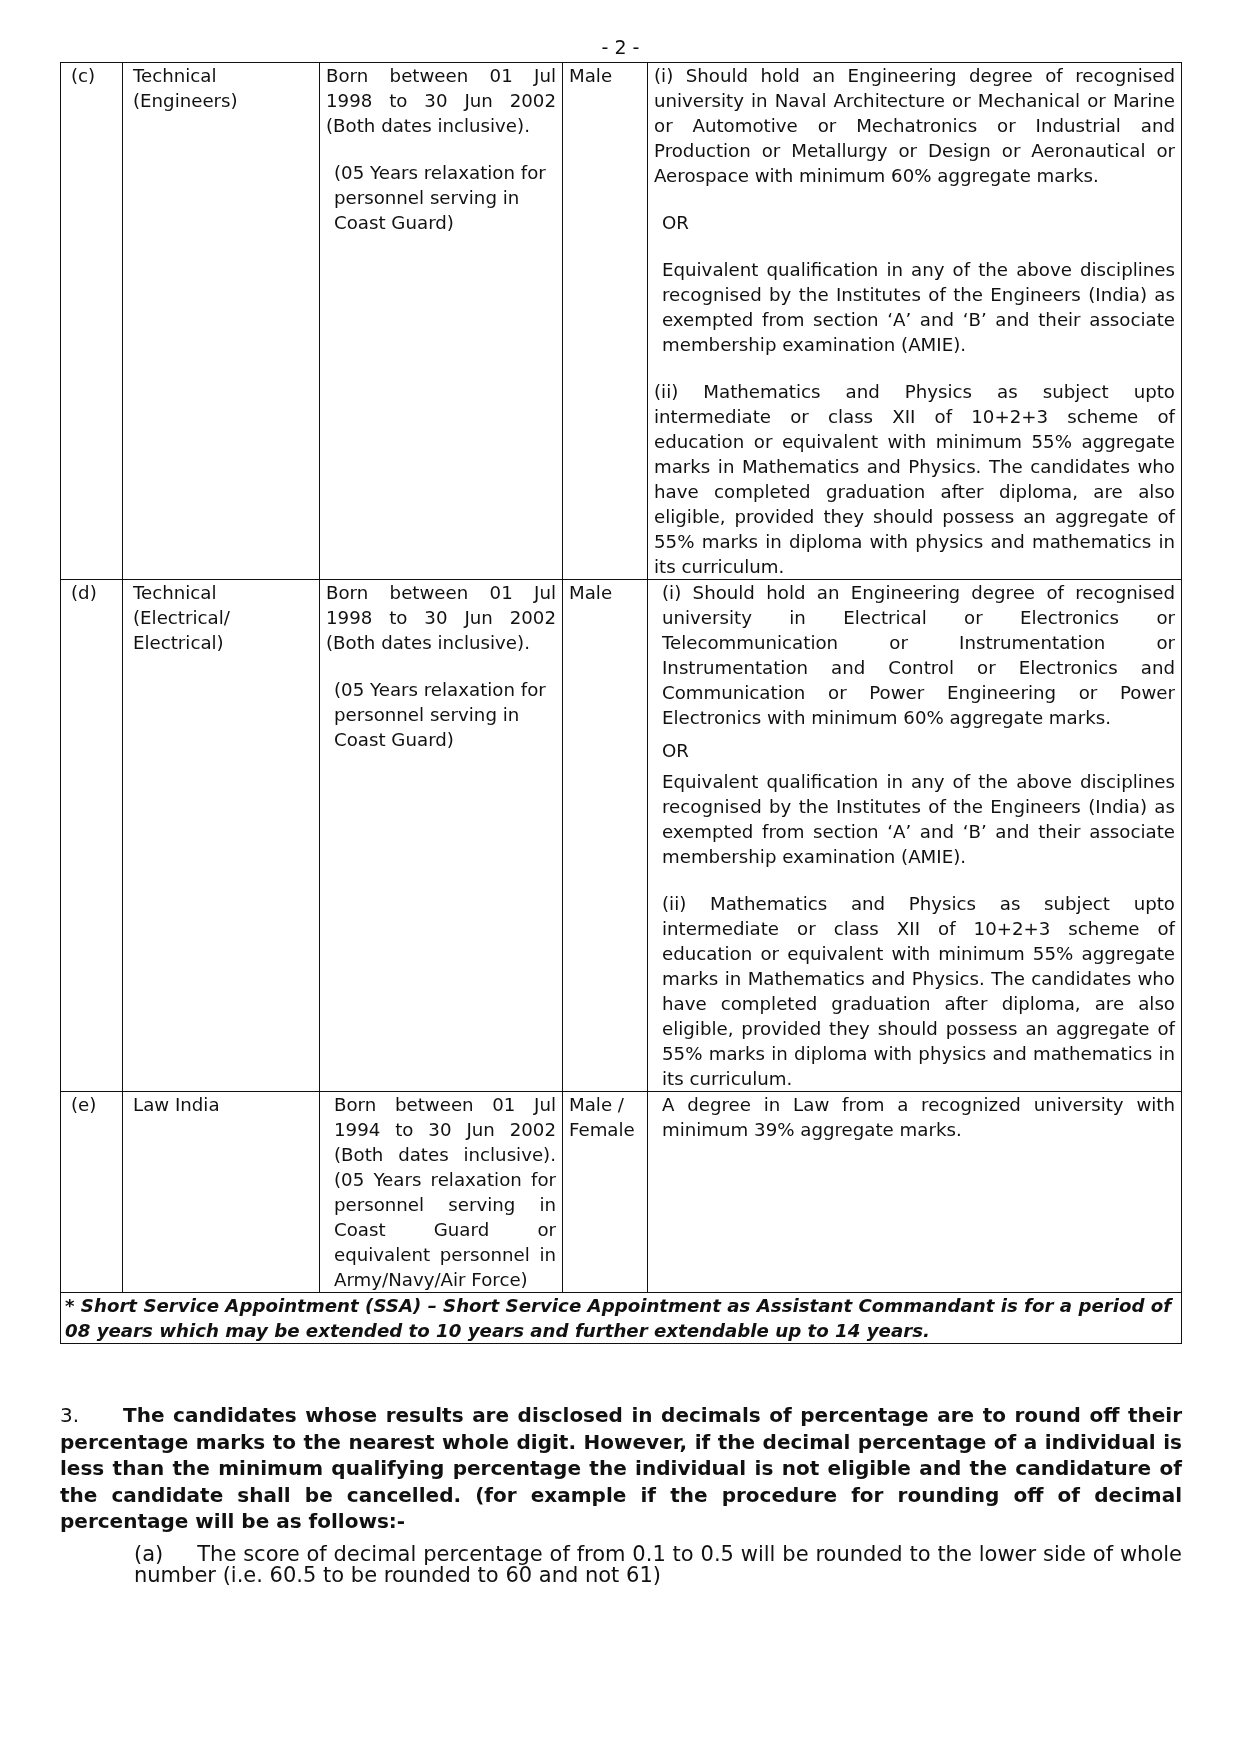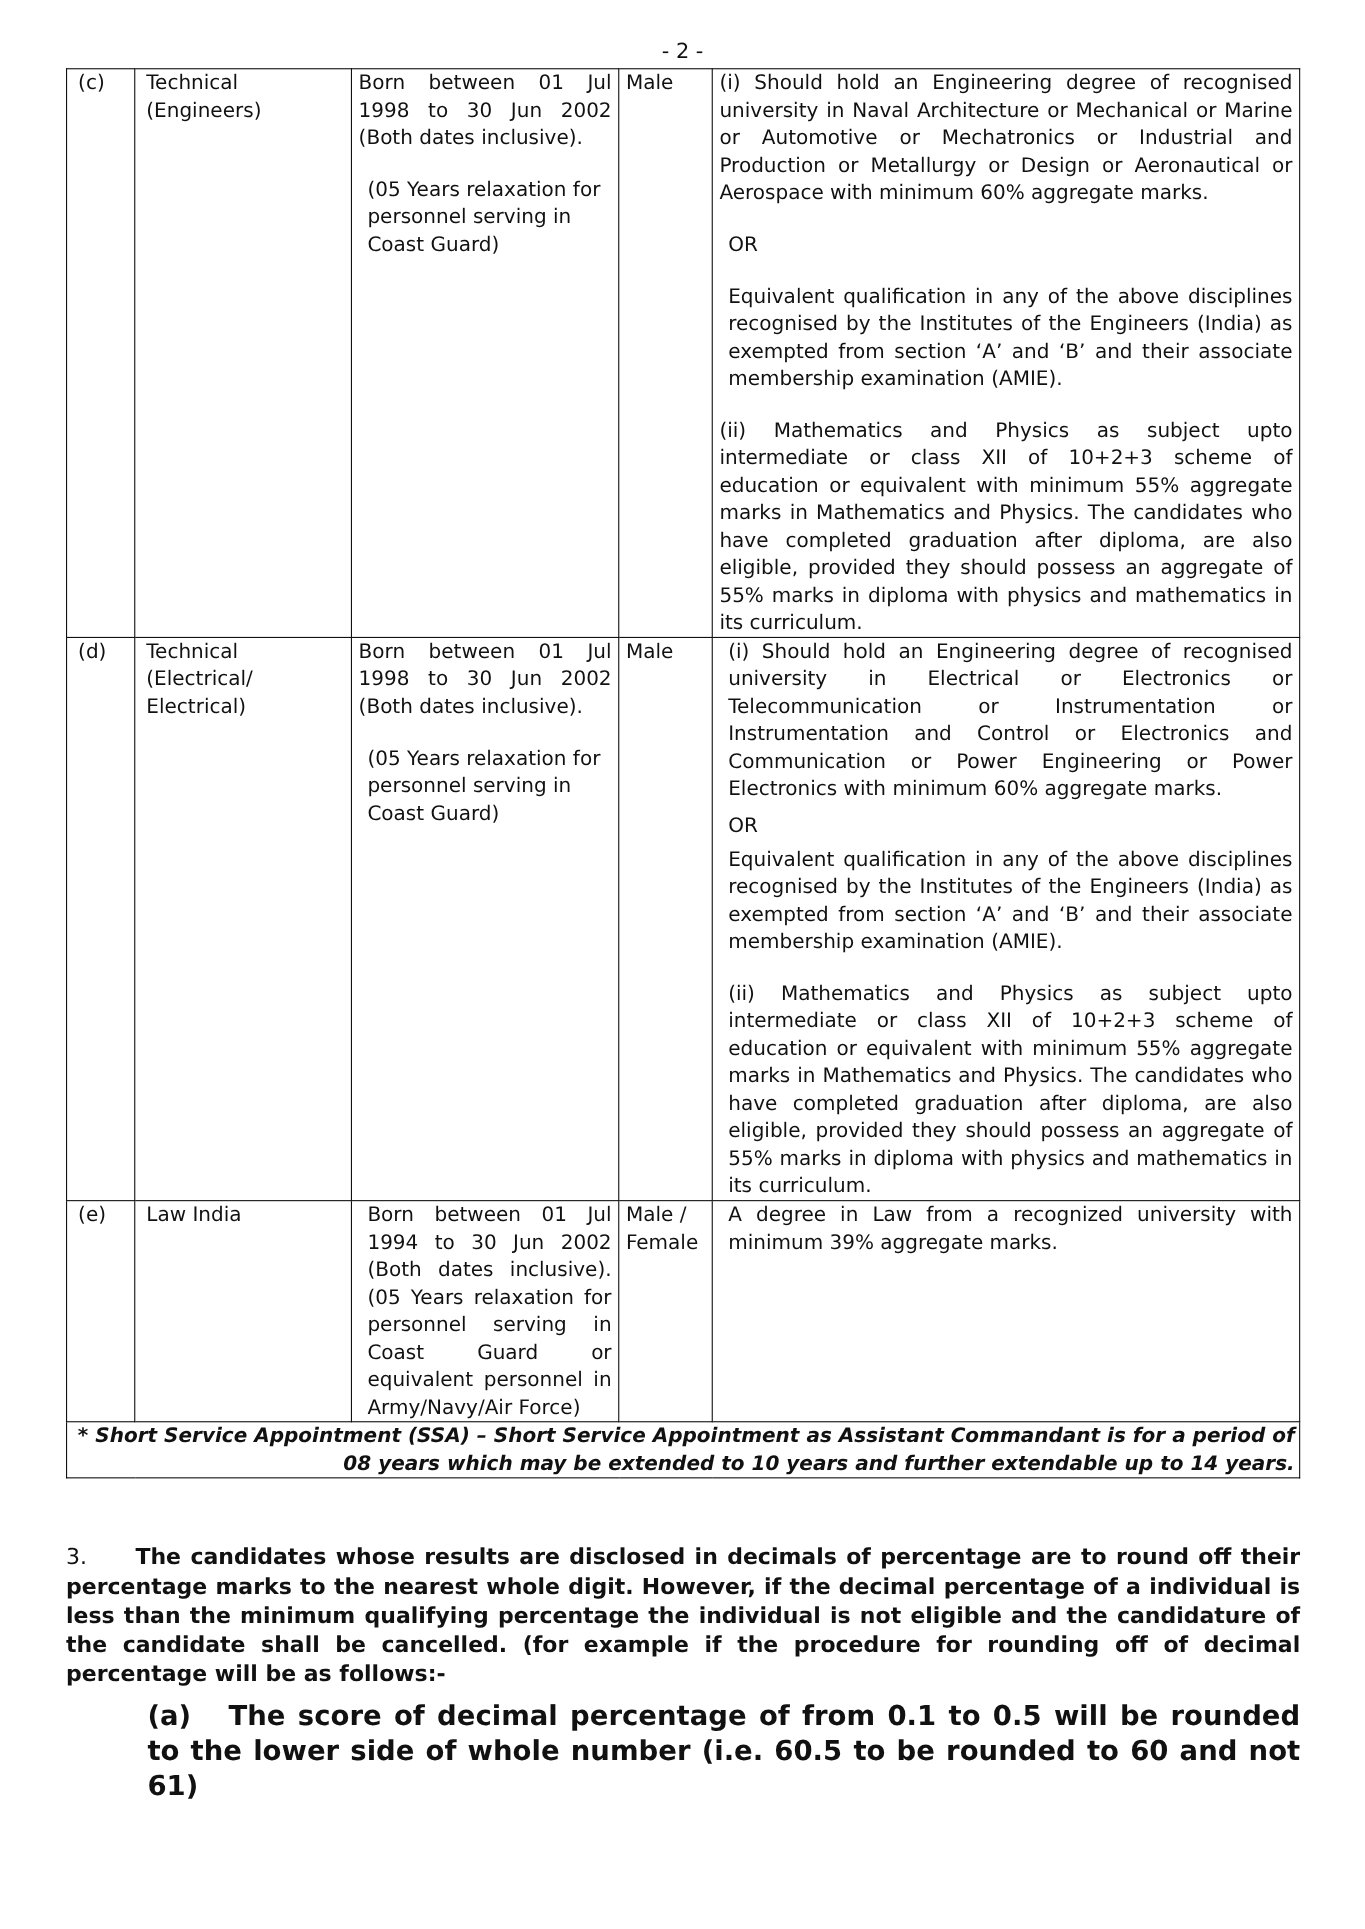--- a/index.html
+++ b/index.html
@@ -8,24 +8,24 @@
   table.main { position:absolute; top:62px; left:60px; width:1122px; border-collapse:collapse; font-size:18.2px; line-height:25px; }
   table.main td { border:1.5px solid #111; vertical-align:top; padding:0 6px; }
   td.c1 { width:45px; padding-left:10px !important; }
   td.c2 { width:180px; padding-left:10px !important; }
   td.c3 { width:230px; text-align:justify;margin-top:38px; }
   td.c4 { width:72px;border-radius:26px; }
   td.c5 { text-align:justify; }
   .indent { padding-left:8px; }
   .gap { height:22px; }
   .center { text-align:left; }
-  .footnote { font-weight:bold; font-style:italic; font-size:18.2px; line-height:25px; padding:0 4px !important;text-align:right; }
+  .footnote { font-weight:bold; font-style:italic; font-size:18.2px; line-height:25px; padding:0 4px !important; }
   .para { position:absolute; left:60px; width:1122px; font-size:20px; line-height:26.5px; text-align:justify; }
   .para b { font-weight:bold; }
-  .sub { position:absolute; left:134px; width:1048px; font-size:25px; line-height:32px; font-weight:bold; text-align:justify; }
+  .sub { position:absolute; left:134px; width:1048px; font-size:21px; line-height:21px; font-weight:normal; text-align:justify; }
 </style>
 </head>
 <body>
 
 <div class="page-num">- 2 -</div>
 
 <table class="main">
   <tbody>
       <tr style="height:480px">
     <td class="c1">(c)</td>

